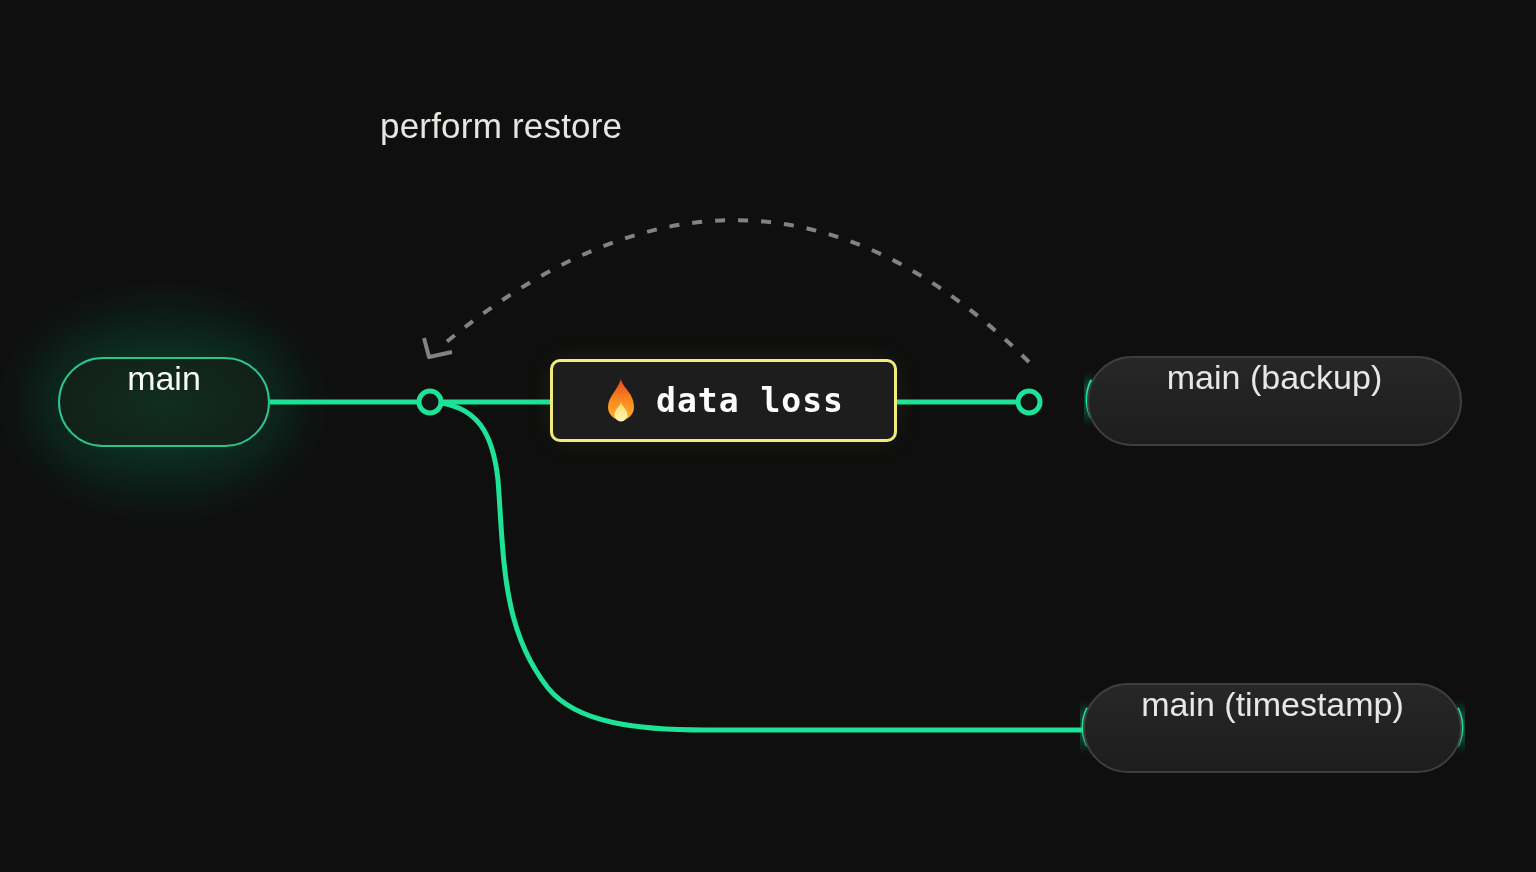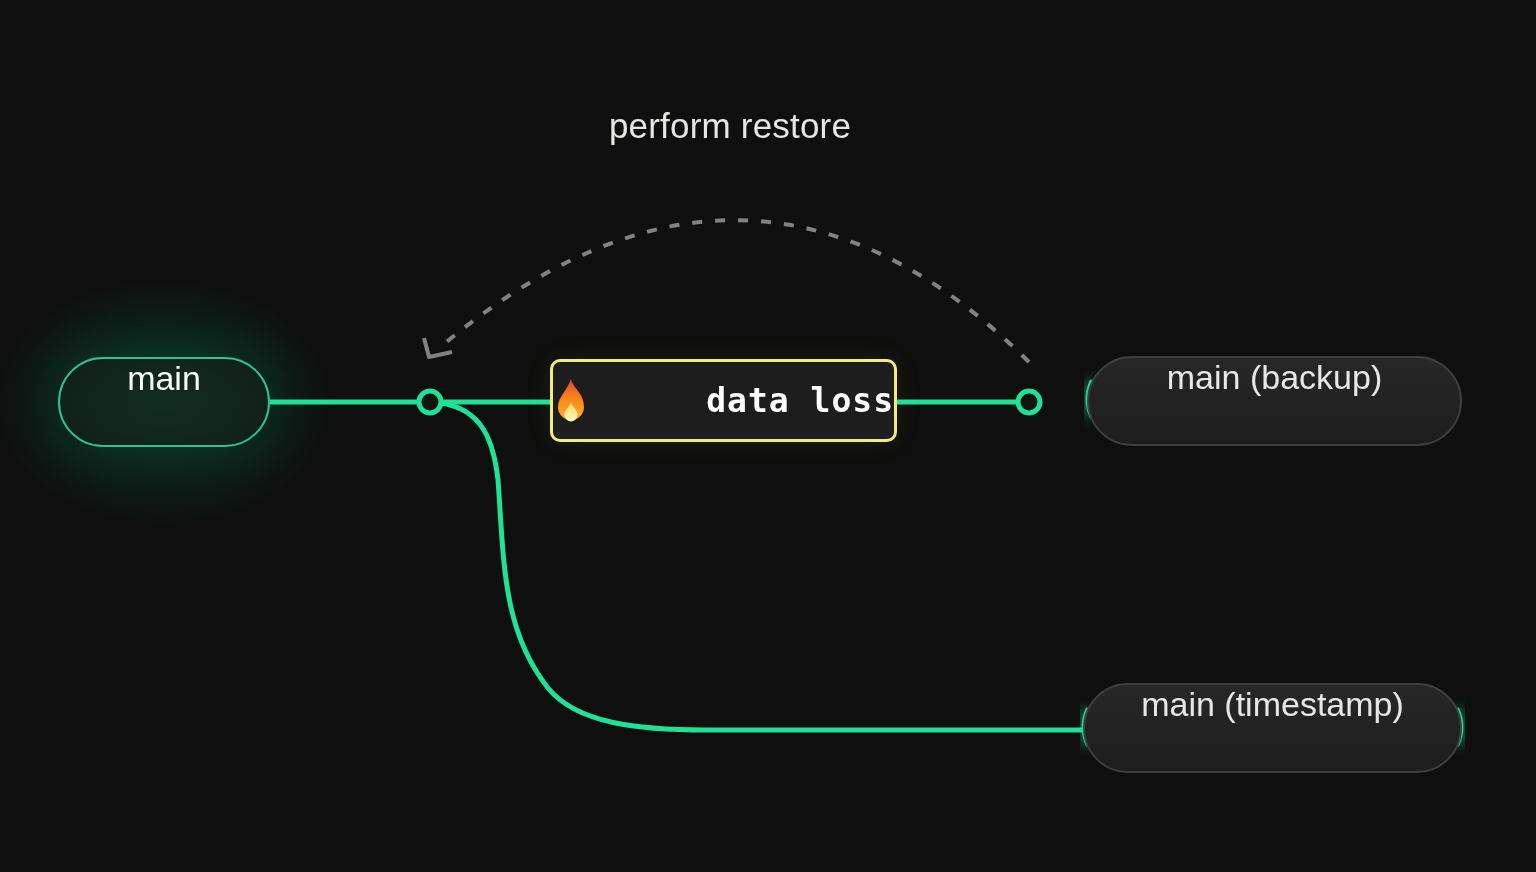--- a/index.html
+++ b/index.html
@@ -9,21 +9,21 @@
     --text-primary:#f2f1ef;
     --background:#0e0f0e;
   }
   html,body{margin:0;padding:0;background:var(--background);overflow:hidden;}
   .stage{
     position:relative;width:1536px;height:872px;background:var(--background);
     font-family:"Liberation Sans",sans-serif;
   }
   .caption{
     position:absolute;left:380px;top:103px;width:700px;
-    text-align:center;font-size:35px;line-height:46px;color:#e8e6e2;
+    font-size:35px;line-height:46px;color:#e8e6e2;
     letter-spacing:.2px;
   }
   .glow-main{
     position:absolute;left:-57px;top:242px;width:440px;height:320px;
     background:radial-gradient(closest-side,rgba(0,229,153,.16),rgba(0,229,153,.06) 55%,transparent 78%);
     pointer-events:none;
   }
   .wires{position:absolute;left:0;top:0;}
   .branch{stroke:var(--accent-green);stroke-width:5;fill:none;}
   .node{fill:#101310;stroke:var(--accent-green);stroke-width:5;}
@@ -43,21 +43,21 @@
   }
   .pill-gray{
     border:2px solid #3e3e3e;color:#e7e7e5;
     background:linear-gradient(180deg,#272727 0%,#1d1d1d 100%);
   }
   .pill-backup{left:1087px;top:356px;width:375px;height:90px;}
   .pill-restored{left:1083px;top:683px;width:379px;height:90px;}
   .lossbox{
     position:absolute;left:550px;top:359px;width:347px;height:83px;box-sizing:border-box;
     border:3px solid var(--warning-yellow);border-radius:10px;background:#1d1d1d;
-    display:flex;gap:17px;align-items:center;justify-content:space-between;
+    display:flex;gap:17px;align-items:center;justify-content:center;
     box-shadow:0 0 30px rgba(242,238,130,.07);
   }
   .loss-text{
     font-family:"DejaVu Sans Mono",monospace;font-weight:700;font-size:33px;
     color:#fdfdfd;letter-spacing:1px;
   }
   .flame{width:36px;height:46px;flex:0 0 auto;}
 </style>
 </head>
 <body>

